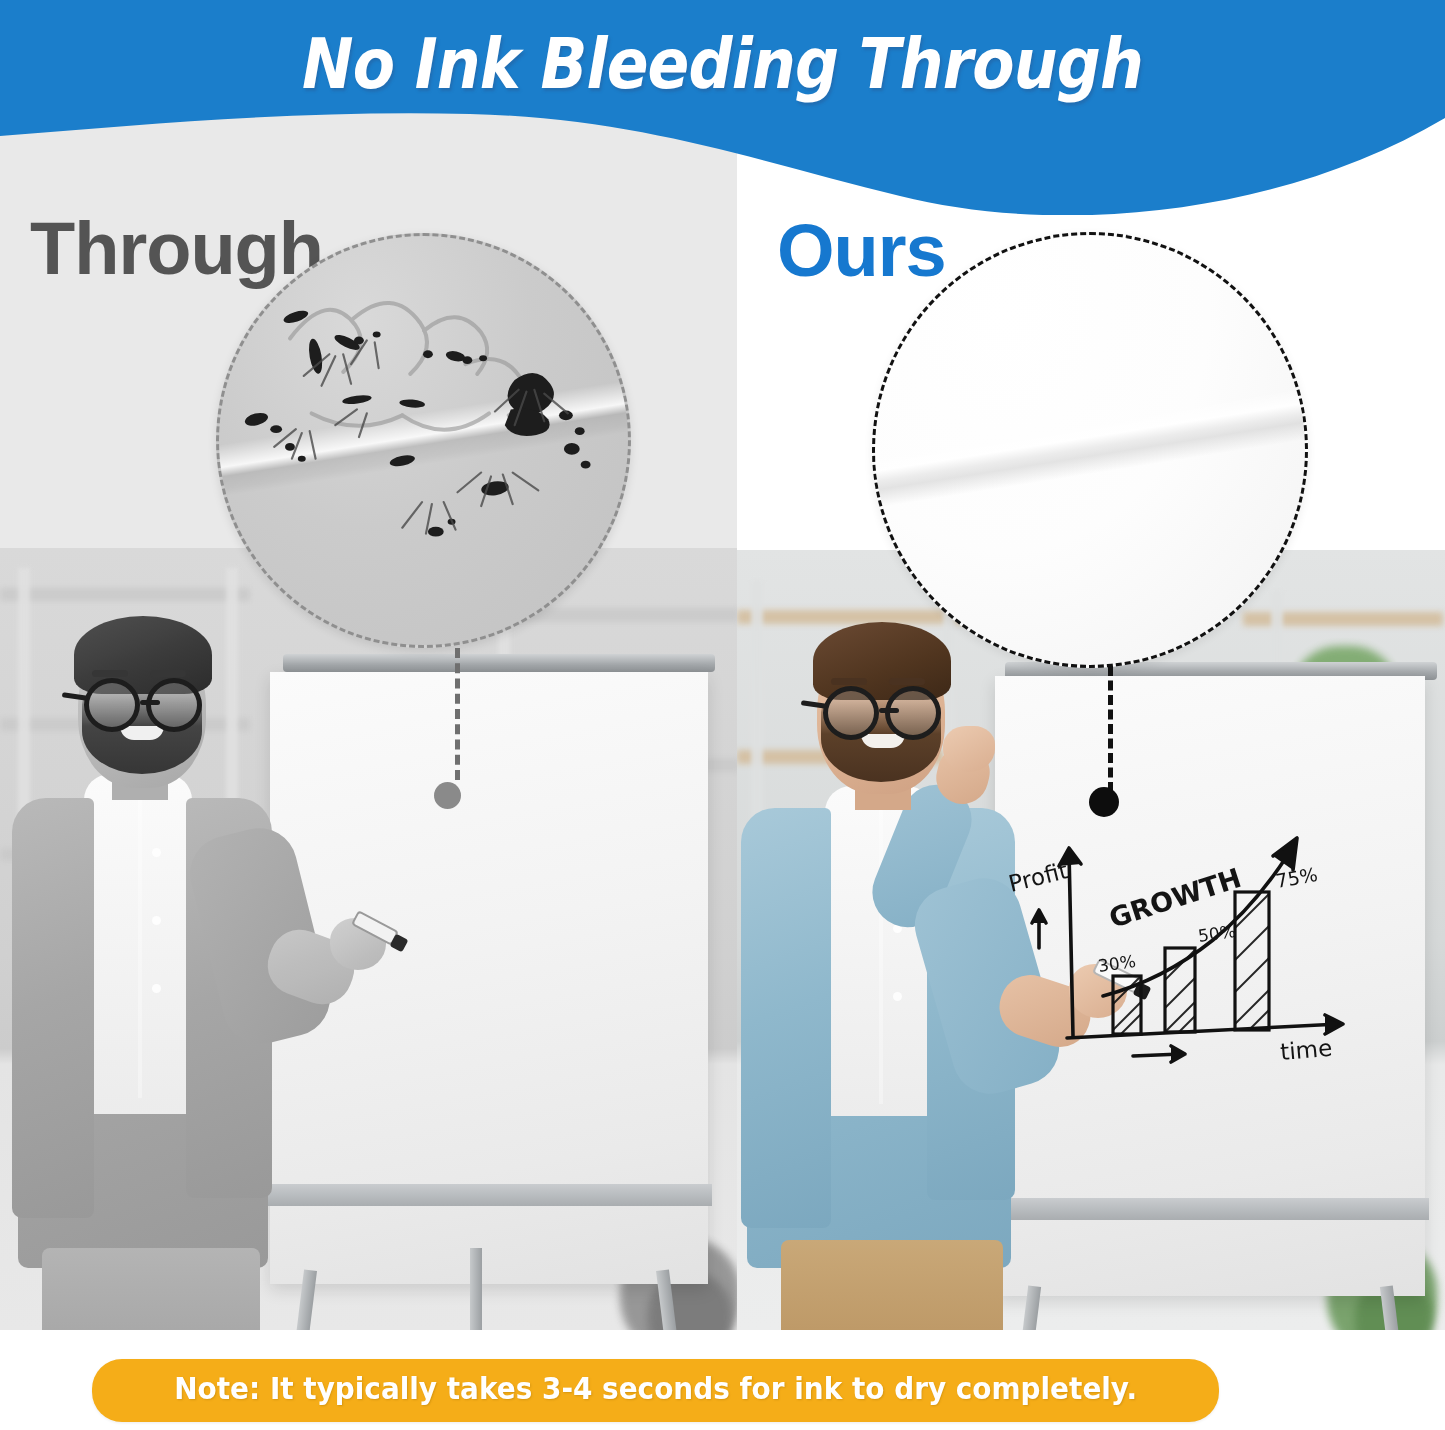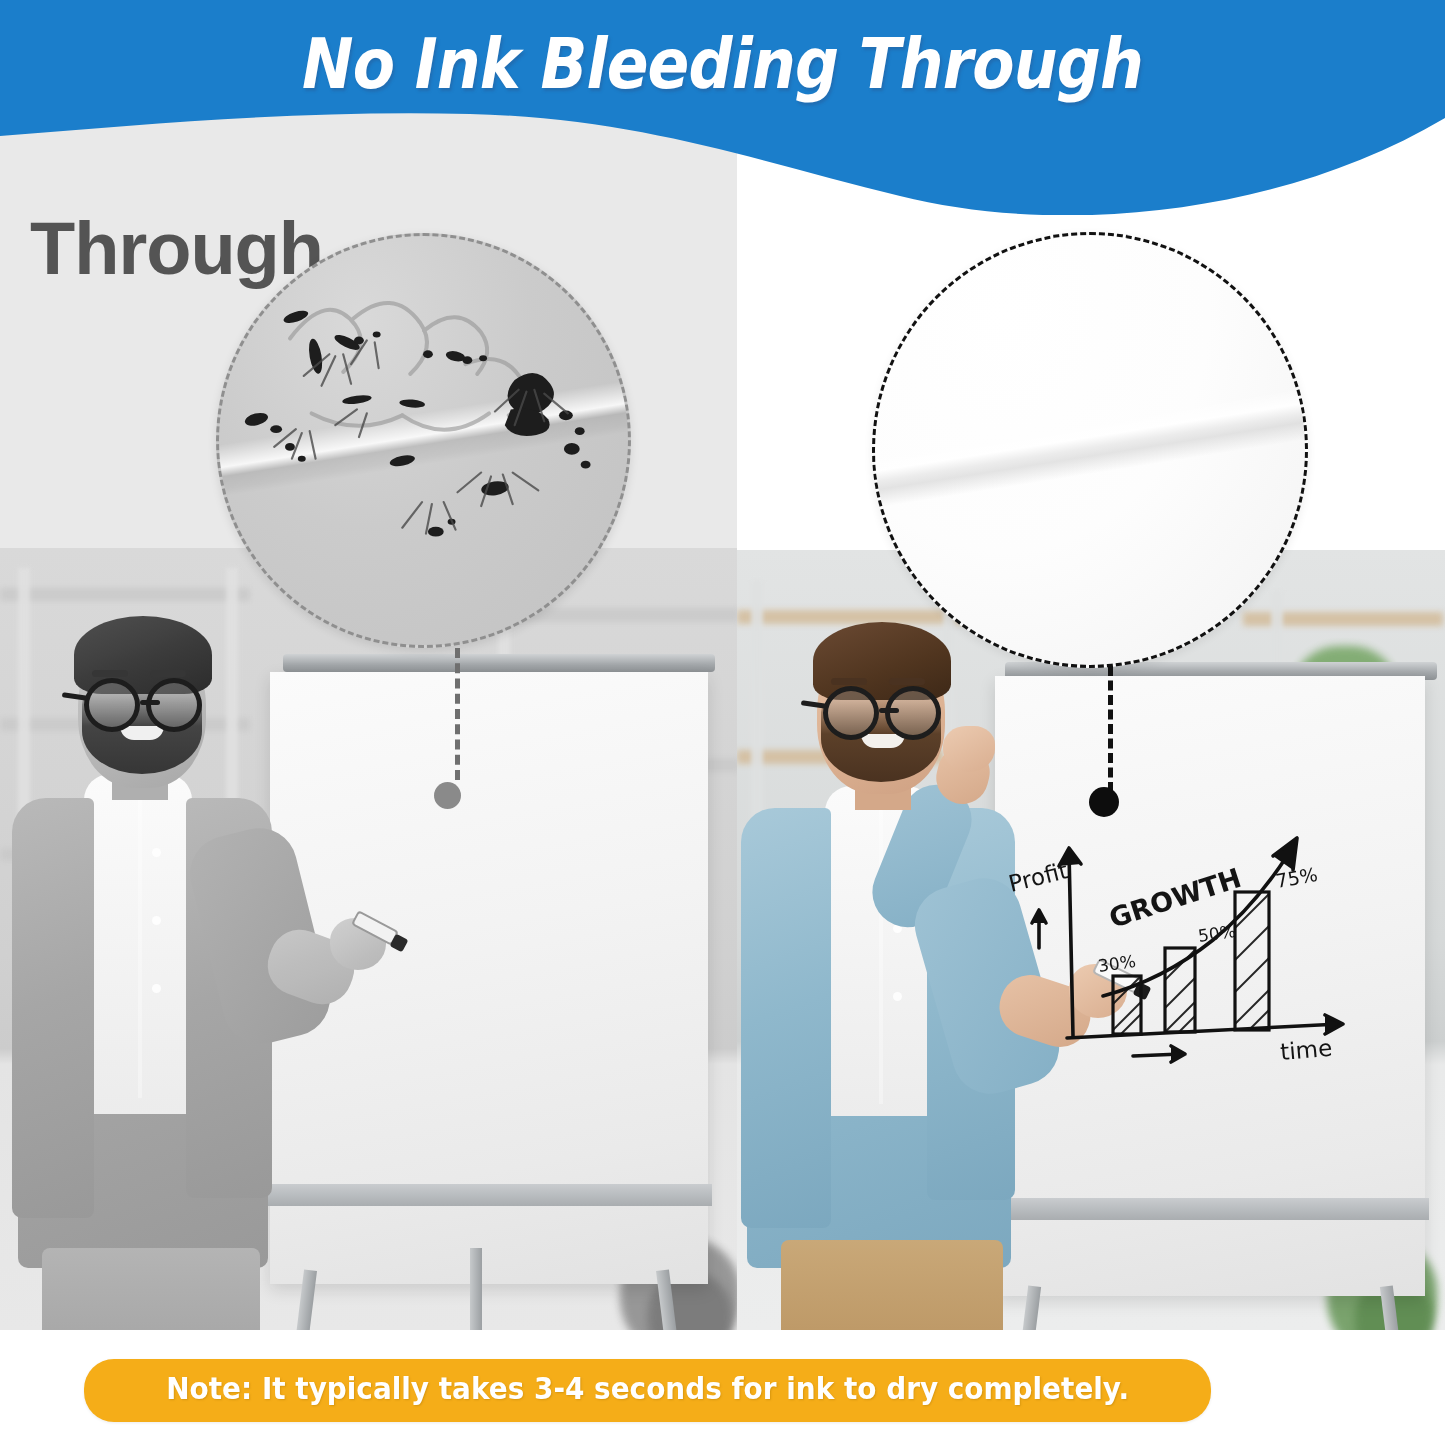--- a/index.html
+++ b/index.html
@@ -208,21 +208,21 @@
     position:absolute; color:#ffffff; font-weight:bold;
     font-family:"Liberation Sans", sans-serif; white-space:nowrap;
   }
 
   
   .drawing { position:absolute; z-index:4; }
   .hw { font-family:"DejaVu Sans", sans-serif; fill:#141414; }
 
   
   .note-wrap {
-    position:absolute; left:4px; top:1330px; width:1287px; height:100px;
+    position:absolute; left:12px; top:1330px; width:1287px; height:100px;
     background:#ffffff; z-index:8;
     display:flex; align-items:center; justify-content:center;
   }
   .note-pill {
     background:#f5ad18; border-radius:30px;
     padding:13px 46px 16px; margin-top:20px;
     box-shadow:0 1px 3px rgba(0,0,0,0.08);
   }
   .note-text {
     color:#ffffff; font-weight:bold;
@@ -399,20 +399,21 @@
           <div class="hair" style="left:76px;top:72px;"></div>
           <div class="eyebrow" style="left:94px;top:128px;"></div>
           <div class="eyebrow" style="left:152px;top:128px;"></div>
           <div class="glasses-lens" style="left:86px;top:136px;"></div>
           <div class="glasses-lens" style="left:148px;top:136px;"></div>
           <div class="glasses-bridge" style="left:142px;top:158px;"></div>
           <div class="glasses-arm" style="left:64px;top:152px;transform:rotate(8deg);"></div>
         </div>
       </div>
 
+      <div class="cmp-label label-ours">Ours</div>
     </div>
   </div>
 
   <div class="zoom-circle zoom-left">
     <div class="fold"></div>
     <svg class="bleed-layer" viewBox="0 0 415 415">
       <g fill="none" stroke="#9a9a9a" stroke-width="4" opacity="0.65" stroke-linecap="round">
         <path d="M72 104 q38 -50 66 -14 q16 22 -12 48"></path>
         <path d="M136 84 q40 -34 68 4 q18 26 -10 52"></path>
         <path d="M208 96 q34 -28 58 2 q14 20 -4 42"></path>

